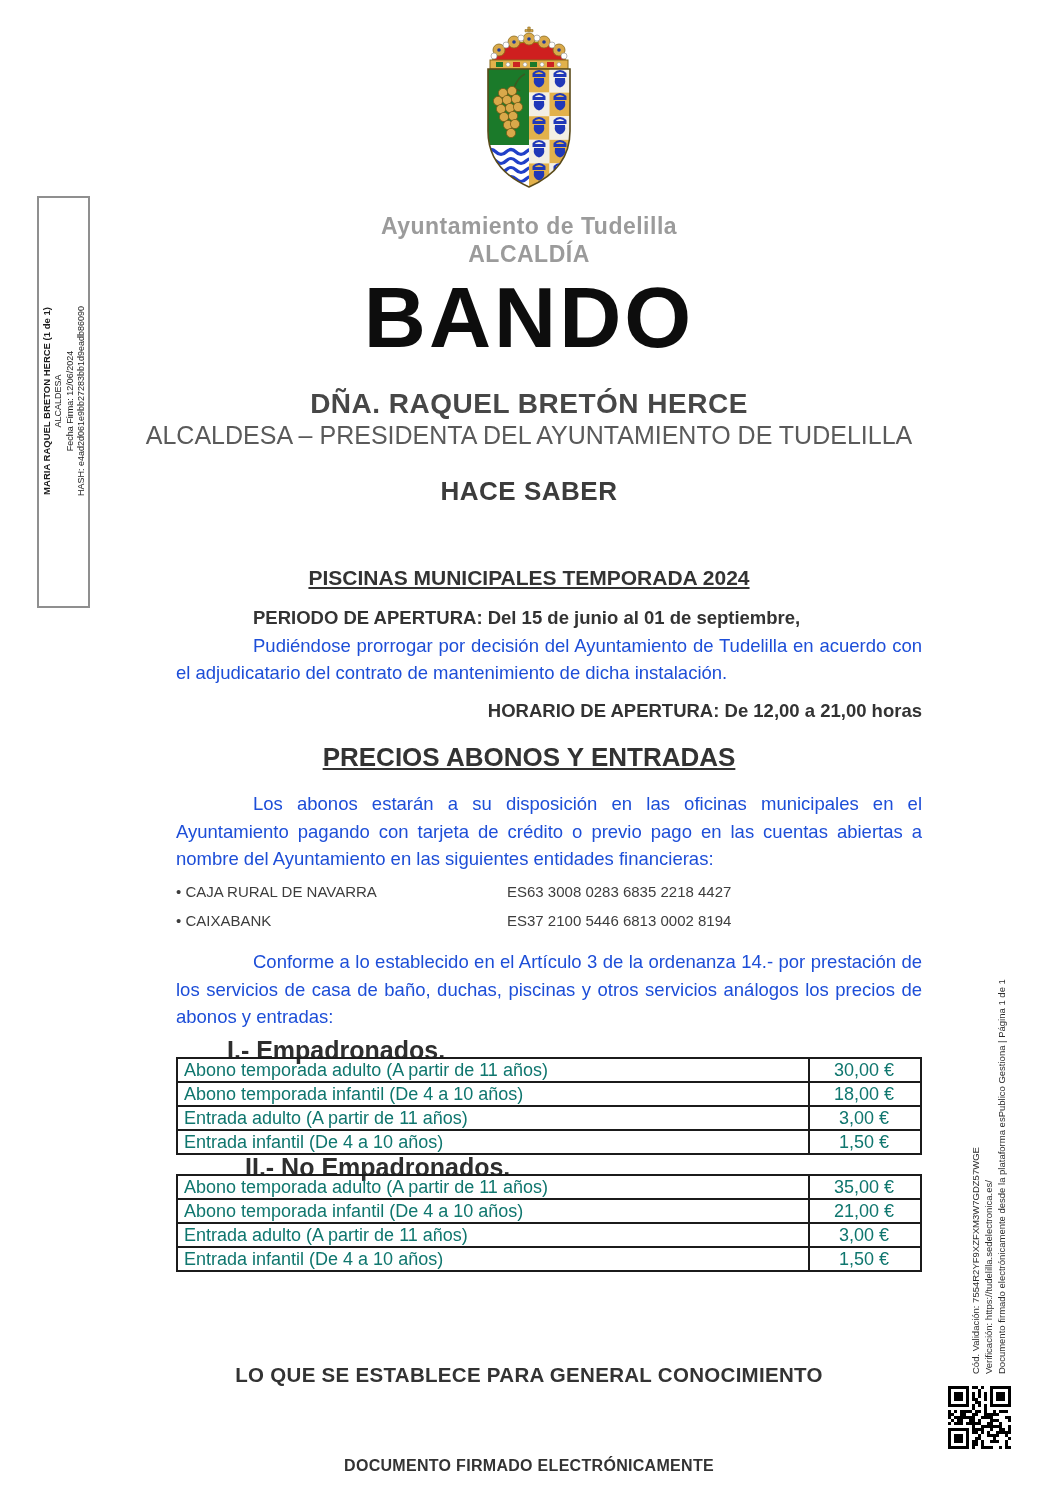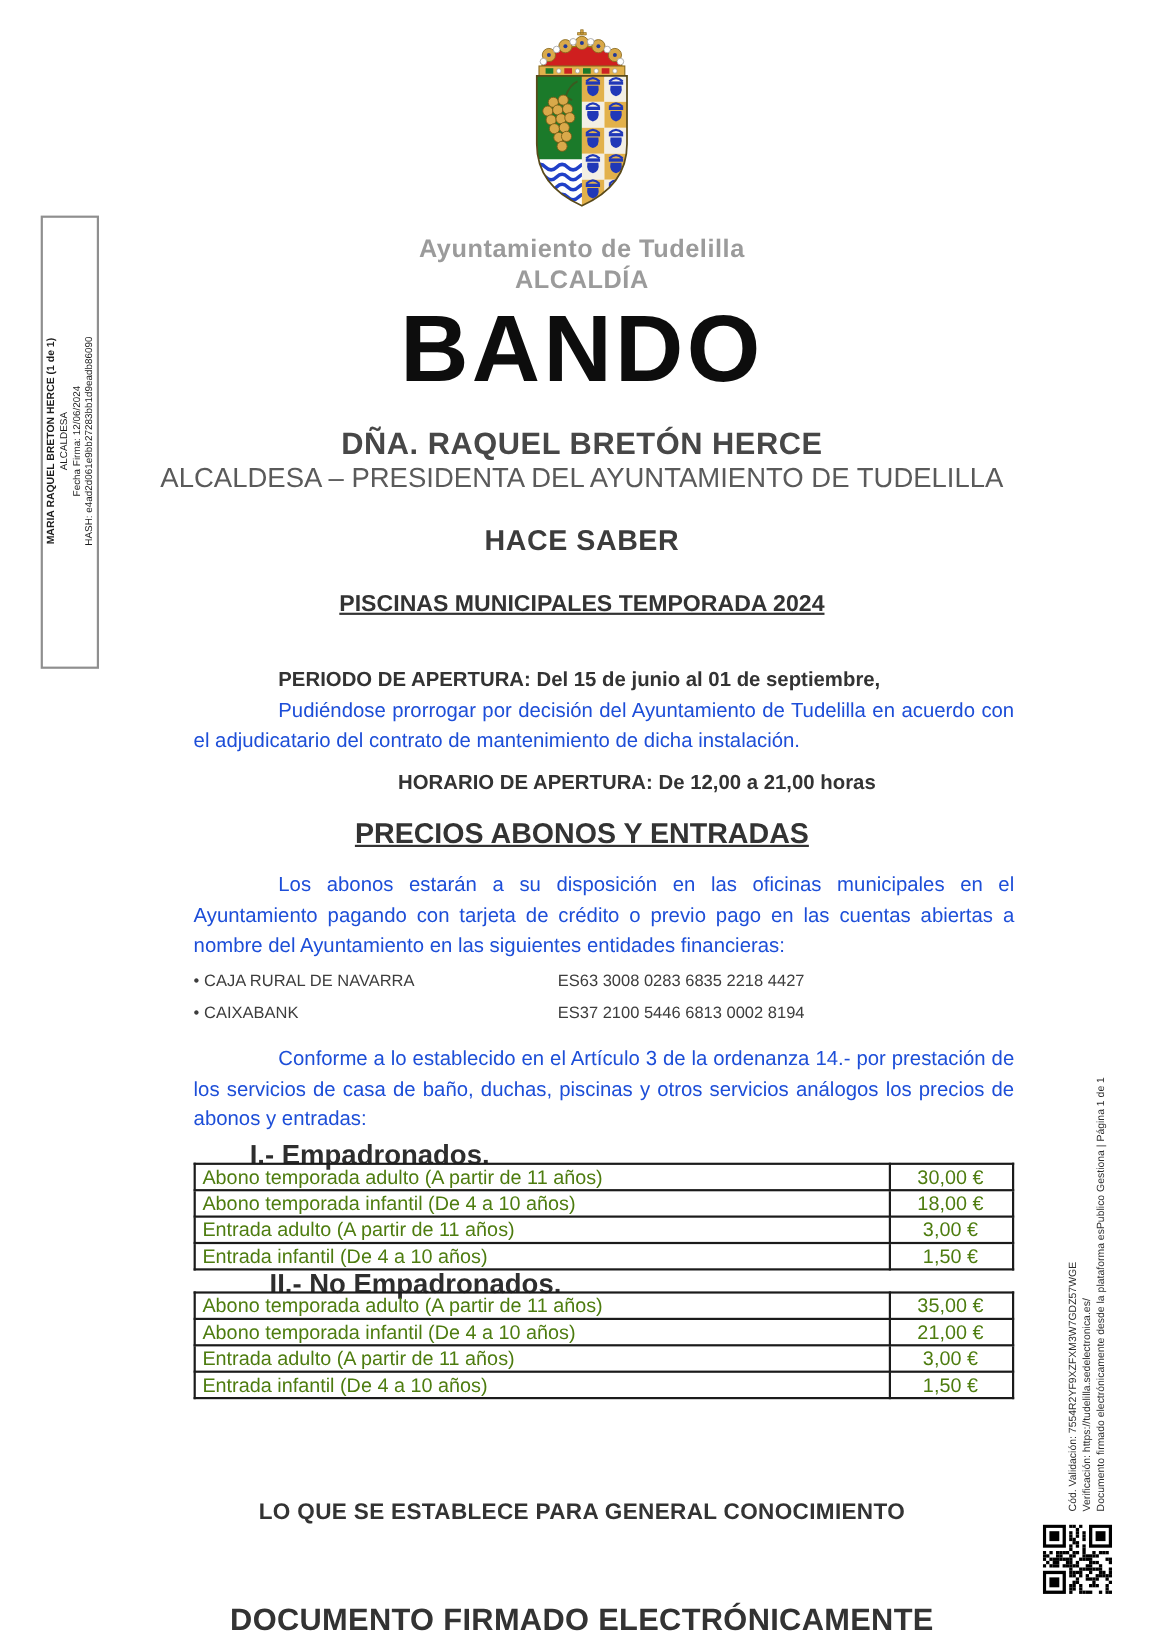--- a/index.html
+++ b/index.html
@@ -17,21 +17,21 @@
   .proclaim{font-size:26px;font-weight:bold;color:#3c3c3c;letter-spacing:0.5px;}
   .doc-title{font-size:21px;font-weight:bold;color:#333333;text-decoration:underline;}
   .para{font-size:18.5px;line-height:27.5px;text-align:justify;color:#1d4ed8;margin:0;}
   .indent{text-indent:77px;}
   .bold-line{font-weight:bold;color:#333333;}
   .section-head{font-size:26px;font-weight:bold;color:#333333;text-decoration:underline;}
   .bank-row{display:flex;font-size:15px;line-height:28.5px;color:#3d3d3d;}
   .bank-name{width:331px;flex:none;}
   .tbl-head{font-size:25px;font-weight:bold;color:#2e2e2e;}
   table.price{border-collapse:collapse;width:746px;table-layout:fixed;}
-  table.price td{border:2px solid #1b1b1b;height:22px;font-size:18px;color:#4d7c0f;padding:0 6px;overflow:hidden;white-space:nowrap;}
+  table.price td{border:2px solid #1b1b1b;height:22px;font-size:18px;color:#0f766e;padding:0 6px;overflow:hidden;white-space:nowrap;}
   table.price td.price-cell{width:96px;text-align:center;padding-right:8px;}
   .closing{font-size:20.5px;font-weight:bold;color:#333333;letter-spacing:0.3px;margin-top:36px;}
   .stamp-box{position:absolute;left:37px;top:196px;width:49px;height:408px;border:2px solid #8f8f8f;}
   .left-strip{
     position:absolute;left:41px;top:603px;width:404px;height:44px;
     transform:rotate(-90deg);transform-origin:0 0;text-align:center;color:#1c1c1c;
   }
   .left-strip .l1{font-size:9.5px;font-weight:bold;line-height:12px;}
   .left-strip .l2{font-size:9px;line-height:11.5px;}
   .right-strip{
@@ -145,28 +145,28 @@
   <div class="l2">Fecha Firma: 12/06/2024</div>
   <div class="l2">HASH: e4ad2d061e9bb27283bb1d9eadb86090</div>
 </div>
 
 <div class="center-col gray-head" style="top:213px;">Ayuntamiento de Tudelilla</div>
 <div class="center-col gray-head" style="top:241px;">ALCALDÍA</div>
 <div class="center-col bando" style="top:274px;">BANDO</div>
 <div class="center-col signer" style="top:388px;">DÑA. RAQUEL BRETÓN HERCE</div>
 <div class="center-col signer-title" style="top:421px;">ALCALDESA – PRESIDENTA DEL AYUNTAMIENTO DE TUDELILLA</div>
 <div class="center-col proclaim" style="top:476px;text-align:center;">HACE SABER</div>
-<div class="center-col doc-title" style="top:537px;">PISCINAS MUNICIPALES TEMPORADA 2024</div>
+<div class="center-col doc-title" style="top:566px;">PISCINAS MUNICIPALES TEMPORADA 2024</div>
 
 <div class="content-col" style="top:604px;">
   <p class="para indent bold-line">PERIODO DE APERTURA: Del 15 de junio al 01 de septiembre,</p>
   <p class="para indent">Pudiéndose prorrogar por decisión del Ayuntamiento de Tudelilla en acuerdo con el adjudicatario del contrato de mantenimiento de dicha instalación.</p>
 </div>
 <div class="content-col" style="top:697px;">
-  <p class="para bold-line" style="margin-left:60px;text-align:center;">HORARIO DE APERTURA: De 12,00 a 21,00 horas</p>
+  <p class="para bold-line" style="margin-left:60px;text-align:right;">HORARIO DE APERTURA: De 12,00 a 21,00 horas</p>
 </div>
 <div class="center-col section-head" style="top:742px;">PRECIOS ABONOS Y ENTRADAS</div>
 <div class="content-col" style="top:790px;">
   <p class="para indent">Los abonos estarán a su disposición en las oficinas municipales en el Ayuntamiento pagando con tarjeta de crédito o previo pago en las cuentas abiertas a nombre del Ayuntamiento en las siguientes entidades financieras:</p>
 </div>
 <div class="content-col" style="top:878px;">
   <div class="bank-row">
     <span class="bank-name">• CAJA RURAL DE NAVARRA</span>
     <span>ES63 3008 0283 6835 2218 4427</span>
   </div>
@@ -217,21 +217,21 @@
         <td class="price-cell">3,00 €</td>
       </tr>
   <tr>
         <td>Entrada infantil (De 4 a 10 años)</td>
         <td class="price-cell">1,50 €</td>
       </tr>
 </tbody>
   </table>
 
 <div class="center-col closing" style="top:1327px;">LO QUE SE ESTABLECE PARA GENERAL CONOCIMIENTO</div>
-<div class="center-col closing" style="top:1421px;font-size:28px;">DOCUMENTO FIRMADO ELECTRÓNICAMENTE</div>
+<div class="center-col closing" style="top:1421px;font-size:16px;">DOCUMENTO FIRMADO ELECTRÓNICAMENTE</div>
 
 <div class="right-strip">
   <div>Cód. Validación: 7554R2YF9XZFXM3W7GDZ57WGE</div>
   <div>Verificación: https://tudelilla.sedelectronica.es/</div>
   <div>Documento firmado electrónicamente desde la plataforma esPublico Gestiona | Página 1 de 1</div>
 </div>
 
 <div class="qr">
   <svg id="qr-svg" width="63" height="63" viewBox="0 0 63 63" xmlns="http://www.w3.org/2000/svg">
       <rect x="24" y="0" width="3" height="3" fill="#000"></rect>

